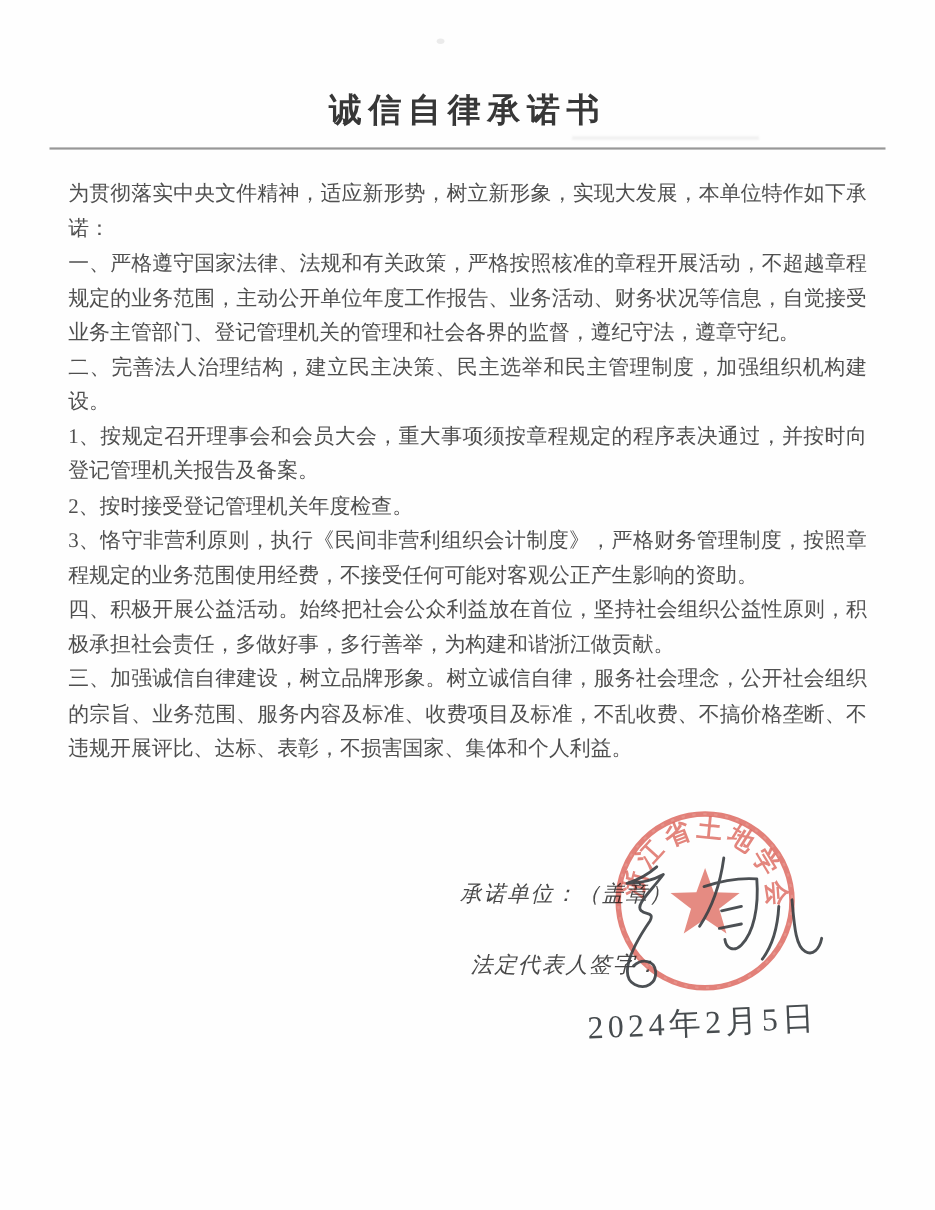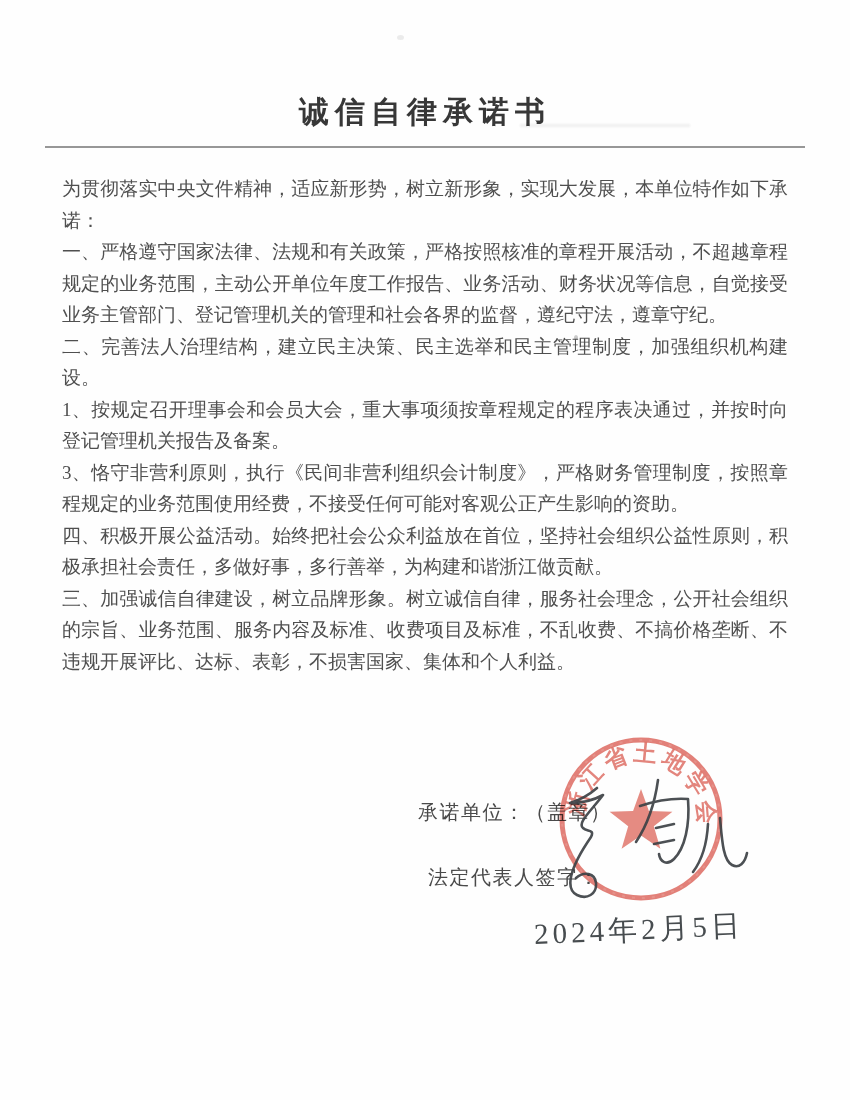--- a/index.html
+++ b/index.html
@@ -9,21 +9,21 @@
     height: 1100px;
     background: #fefefe;
     font-family: "Liberation Serif", serif;
     color: #4f4f4f;
     overflow: hidden;
   }
   .content {
     position: absolute;
     left: 62px;
     right: 62px;
-    top: 92px;
+    top: 80px;
   }
   .doc-title {
     margin: 0 0 13px 0;
     font-size: 30px;
     font-weight: bold;
     color: #373737;
     text-align: center;
     letter-spacing: 6px;
   }
   .title-divider {
@@ -37,20 +37,21 @@
     line-height: 31.5px;
     text-align: justify;
     color: #4f4f4f;
   }
   .sign-label {
     position: absolute;
     font-size: 20px;
     letter-spacing: 1.5px;
     color: #4a4a4a;
     white-space: nowrap;
+    font-style: italic;
   }
   .label-unit { left: 418px; top: 799px; }
   .label-rep  { left: 428px; top: 864px; }
   .seal {
     position: absolute;
     left: 556px;
     top: 734px;
     width: 170px;
     height: 170px;
     mix-blend-mode: multiply;
@@ -97,20 +98,21 @@
   <div class="artifact speck-1"></div>
 
   <div class="content">
     <h1 class="doc-title">诚信自律承诺书</h1>
     <hr class="title-divider">
     <div class="body">
       <p>为贯彻落实中央文件精神，适应新形势，树立新形象，实现大发展，本单位特作如下承诺：</p>
       <p>一、严格遵守国家法律、法规和有关政策，严格按照核准的章程开展活动，不超越章程规定的业务范围，主动公开单位年度工作报告、业务活动、财务状况等信息，自觉接受业务主管部门、登记管理机关的管理和社会各界的监督，遵纪守法，遵章守纪。</p>
       <p>二、完善法人治理结构，建立民主决策、民主选举和民主管理制度，加强组织机构建设。</p>
       <p>1、按规定召开理事会和会员大会，重大事项须按章程规定的程序表决通过，并按时向登记管理机关报告及备案。</p>
+      <p>2、按时接受登记管理机关年度检查。</p>
       <p>3、恪守非营利原则，执行《民间非营利组织会计制度》，严格财务管理制度，按照章程规定的业务范围使用经费，不接受任何可能对客观公正产生影响的资助。</p>
       <p>四、积极开展公益活动。始终把社会公众利益放在首位，坚持社会组织公益性原则，积极承担社会责任，多做好事，多行善举，为构建和谐浙江做贡献。</p>
       <p>三、加强诚信自律建设，树立品牌形象。树立诚信自律，服务社会理念，公开社会组织的宗旨、业务范围、服务内容及标准、收费项目及标准，不乱收费、不搞价格垄断、不违规开展评比、达标、表彰，不损害国家、集体和个人利益。</p>
     </div>
   </div>
 
   <div class="sign-label label-unit">承诺单位：（盖章）</div>
   <div class="sign-label label-rep">法定代表人签字：</div>
 
   <div class="seal">

